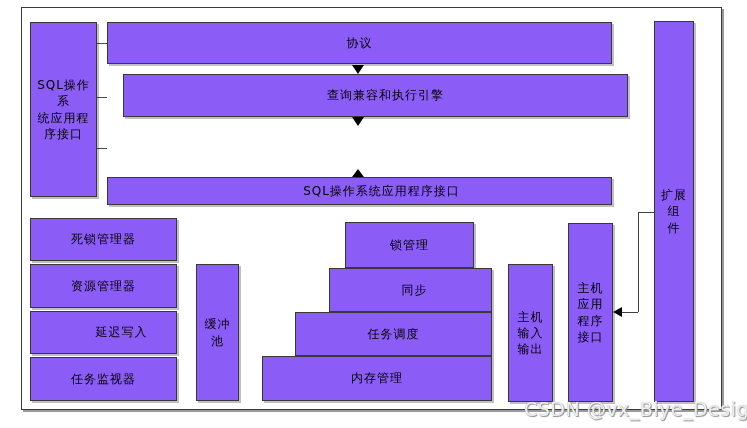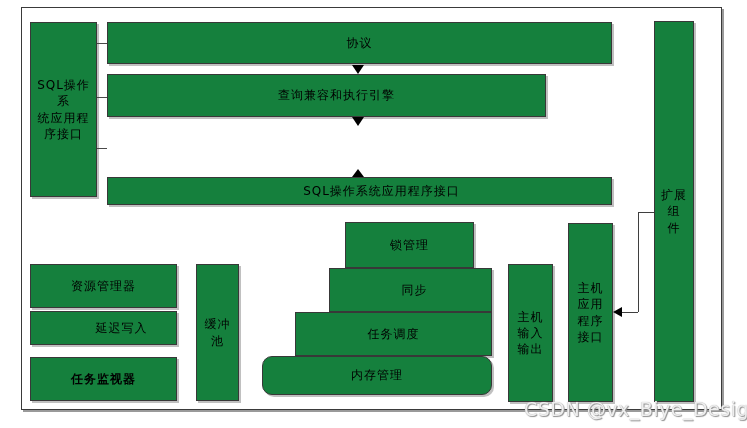--- a/index.html
+++ b/index.html
@@ -1,20 +1,20 @@
 <!DOCTYPE html>
 <html><head>
 <meta charset="utf-8">
 <style>
   html,body{margin:0;padding:0;background:#ffffff;width:747px;height:428px;overflow:hidden;
     font-family:"DejaVu Sans","Liberation Sans",sans-serif;}
   .canvas{position:relative;width:747px;height:428px;background:#ffffff;}
   .frame{position:absolute;left:21px;top:7px;width:701px;height:403px;
     border:1px solid #3a3a3a;box-shadow:2px 2px 0 #9a9a9a;background:#ffffff;box-sizing:border-box;}
-  .bx{position:absolute;background:#15803d;border:1px solid #383838;
+  .bx{position:absolute;background:#8b5cf6;border:1px solid #383838;
     box-shadow:2px 2px 0 rgba(140,140,140,0.55);box-sizing:border-box;
     display:flex;align-items:center;justify-content:center;text-align:center;
     font-size:12px;line-height:1.35;letter-spacing:1px;color:#000;white-space:pre-line;}
   .conn{position:absolute;height:1px;background:#4a4a4a;}
   .seg{position:absolute;background:#3f3f3f;}
   .arr{position:absolute;width:0;height:0;}
   .arr-down{border-left:6px solid transparent;border-right:6px solid transparent;border-top:9px solid #000;}
   .arr-up{border-left:6px solid transparent;border-right:6px solid transparent;border-bottom:8px solid #000;}
   .arr-left{border-top:5px solid transparent;border-bottom:5px solid transparent;border-right:9px solid #000;}
   .watermark{position:absolute;left:524px;top:398px;font-size:19px;color:#eeeeee;
@@ -29,38 +29,39 @@
 
   <div class="bx" style="left:30px;top:22px;width:67px;height:175px;">SQL操作系
 统应用程
 序接口</div>
 
   <div class="conn" style="left:97px;top:43px;width:10px;"></div>
   <div class="conn" style="left:97px;top:97px;width:10px;"></div>
   <div class="conn" style="left:97px;top:148px;width:10px;"></div>
 
   <div class="bx" style="left:107px;top:22px;width:505px;height:42px;">协议</div>
-  <div class="bx" style="left:107px;top:74px;width:439px;height:43px;padding-left:20px;">查询兼容和执行引擎</div>
+  <div class="bx" style="left:123px;top:74px;width:505px;height:43px;padding-left:20px;">查询兼容和执行引擎</div>
   <div class="bx" style="left:107px;top:177px;width:505px;height:28px;padding-left:44px;">SQL操作系统应用程序接口</div>
 
   <div class="arr arr-down" style="left:352px;top:65px;"></div>
   <div class="arr arr-down" style="left:352px;top:117px;"></div>
   <div class="arr arr-up" style="left:352px;top:169px;"></div>
 
+  <div class="bx" style="left:30px;top:218px;width:147px;height:43px;">死锁管理器</div>
   <div class="bx" style="left:30px;top:264px;width:147px;height:44px;">资源管理器</div>
-  <div class="bx" style="left:30px;top:311px;width:147px;height:34px;padding-left:36px;">延迟写入</div>
-  <div class="bx" style="left:30px;top:357px;width:147px;height:44px;font-weight:bold;">任务监视器</div>
+  <div class="bx" style="left:30px;top:311px;width:147px;height:43px;padding-left:36px;">延迟写入</div>
+  <div class="bx" style="left:30px;top:357px;width:147px;height:44px;">任务监视器</div>
 
   <div class="bx" style="left:196px;top:264px;width:43px;height:137px;">缓冲
 池</div>
 
   <div class="bx" style="left:345px;top:222px;width:129px;height:46px;">锁管理</div>
   <div class="bx" style="left:329px;top:268px;width:163px;height:44px;padding-left:8px;">同步</div>
   <div class="bx" style="left:295px;top:312px;width:197px;height:44px;">任务调度</div>
-  <div class="bx" style="left:262px;top:356px;width:230px;height:39px;border-radius:10px;">内存管理</div>
+  <div class="bx" style="left:262px;top:356px;width:230px;height:45px;">内存管理</div>
 
   <div class="bx" style="left:508px;top:264px;width:45px;height:138px;">主机
 输入
 输出</div>
   <div class="bx" style="left:568px;top:223px;width:45px;height:179px;">主机
 应用
 程序
 接口</div>
 
   <div class="bx" style="left:654px;top:21px;width:40px;height:381px;">扩展组

